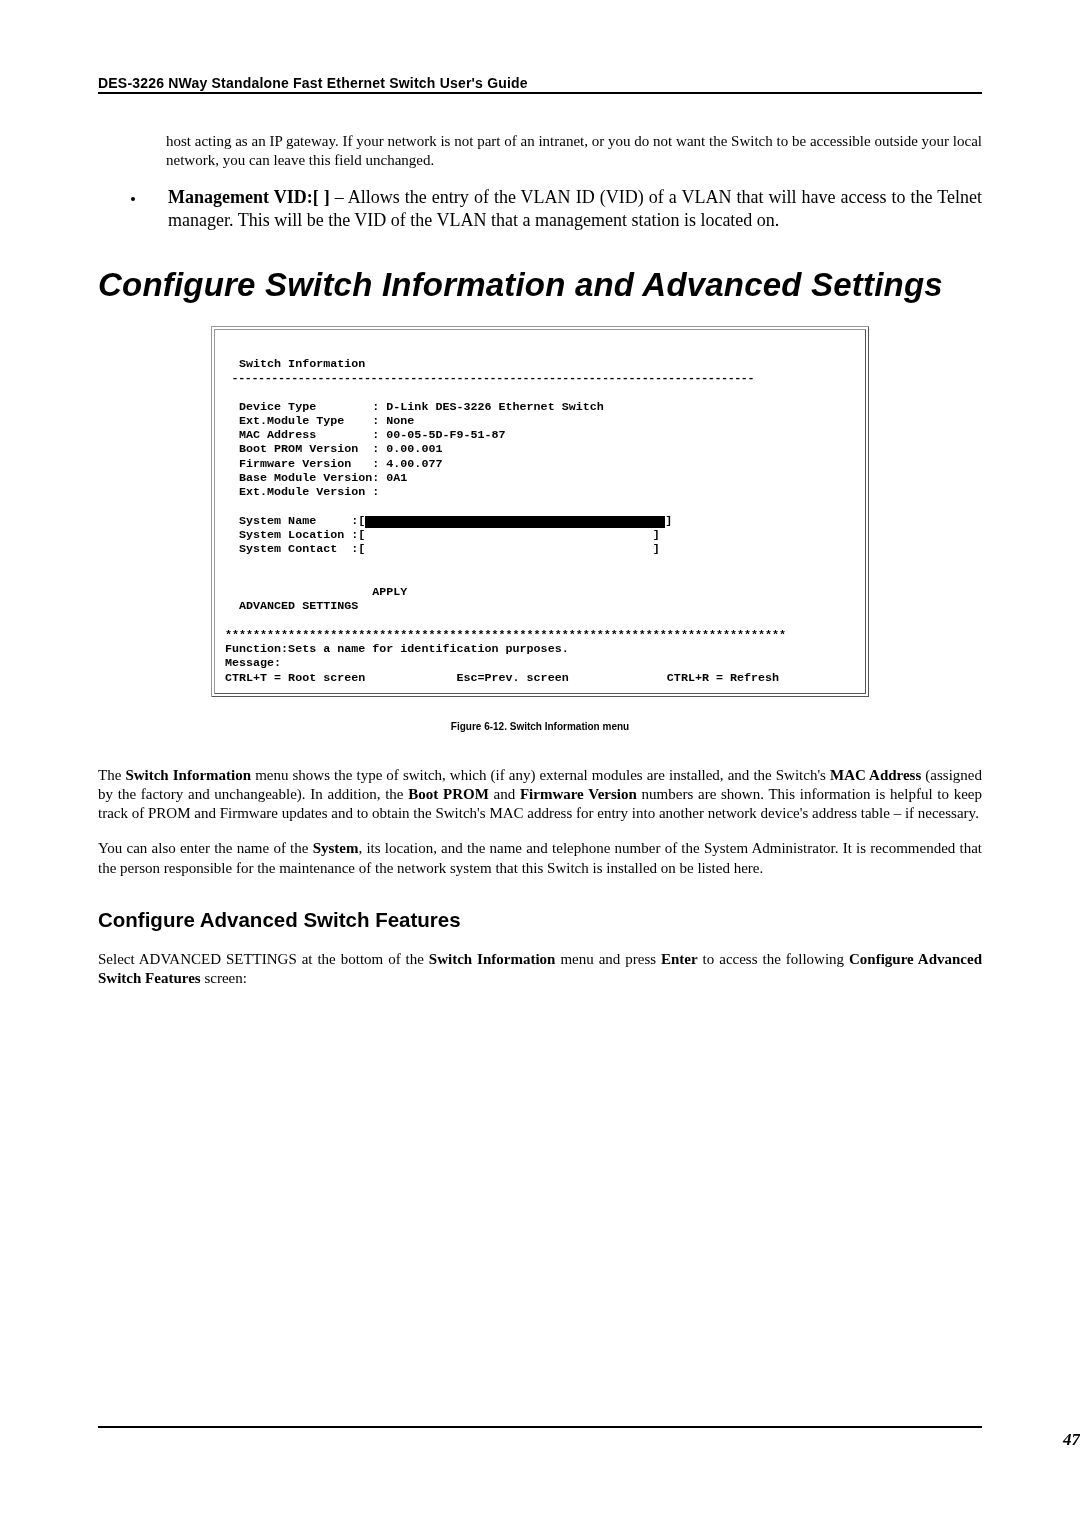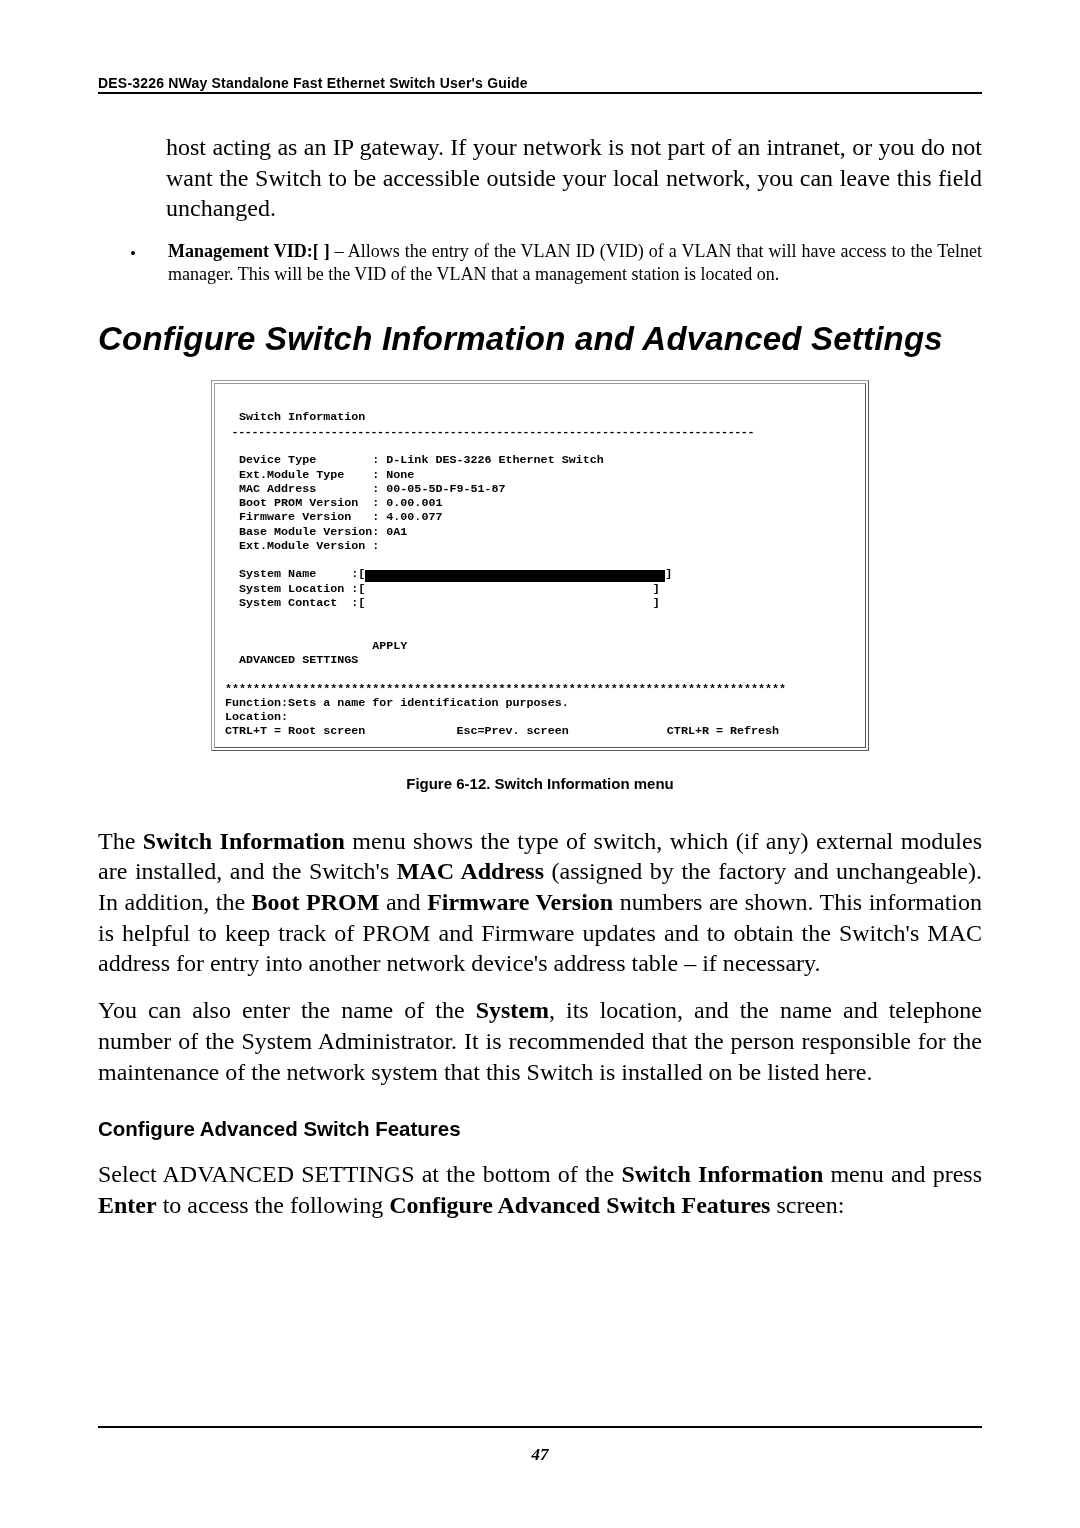--- a/index.html
+++ b/index.html
@@ -1,36 +1,36 @@
 <!DOCTYPE html>
 <html><head>
 <meta charset="utf-8">
 <style>
 @page { size: 1080px 1528px; margin: 0; }
 html, body { margin: 0; padding: 0; width: 1080px; height: 1528px; font-family: "Times New Roman", Times, serif; background: #fff; color: #000; }
 .page { padding: 74px 98px 0 98px; box-sizing: border-box; }
 .header-bar { border-bottom: 2px solid #000; margin-bottom: 38px; }
 .header-text { font-family: Arial, Helvetica, sans-serif; font-weight: bold; font-size: 14px; letter-spacing: 0.2px; }
-.para { font-size: 24px; line-height: 1.28; margin-bottom: 16px; text-align: justify; }
+.para { font-size: 15px; line-height: 1.28; margin-bottom: 16px; text-align: justify; }
 .indent { margin-left: 68px; }
 ul { margin: 0 0 20px 0; padding-left: 48px; }
 li { padding-left: 22px; text-align: justify; font-size: 18px; line-height: 1.28; margin-bottom: 12px; }
 li::marker { font-size: 14px; }
 h2.section { font-family: Arial, Helvetica, sans-serif; font-style: italic; font-weight: bold; font-size: 33px; margin: 34px 0 22px 0; letter-spacing: 0.2px; }
 h3.sub { font-family: Arial, Helvetica, sans-serif; font-weight: bold; font-size: 20.5px; margin: 30px 0 18px 0; }
 .fig-wrap { display: flex; justify-content: center; margin: 10px 0 6px 0; }
 
 .term-box { border: 4px double #999; border-right-color: #555; border-bottom-color: #555; width: 658px; background: #fff; font-family: "Courier New", monospace; font-size: 11.7px; line-height: 1.22; color: #000; font-weight: bold; padding: 12px 10px 8px 10px; box-sizing: border-box; white-space: pre; }
 .dashline { letter-spacing: -0.4px; }
 .term-cursor-line { display: flex; align-items: center; }
 .term-cursor { display: inline-block; width: 300px; height: 12px; background: #000; vertical-align: top; margin-top: 2px; }
-.figcap { text-align: center; font-family: Arial, Helvetica, sans-serif; font-weight: bold; font-size: 15px; margin: 24px 0 34px 0; }
+.figcap { text-align: center; font-family: Arial, Helvetica, sans-serif; font-weight: bold; font-size: 10px; margin: 24px 0 34px 0; }
 .pgnum-wrap { position: absolute; left: 0; right: 0; top: 1426px; }
 .pgnum-rule { position: absolute; left: 98px; right: 98px; top: 0; border-top: 2.5px solid #000; }
-.pgnum { position: absolute; width: 100%; text-align: center; top: 19px; font-style: italic; font-weight: bold; font-size: 17px; font-family: "Times New Roman", serif; }
+.pgnum { position: absolute; width: 100%; text-align: right; top: 4px; font-style: italic; font-weight: bold; font-size: 17px; font-family: "Times New Roman", serif; }
 </style>
 </head>
 <body>
 
 <div class="page">
   <div class="header-bar">
     <span class="header-text">DES-3226 NWay Standalone Fast Ethernet Switch User's Guide</span>
   </div>
 
   <div class="para indent">host acting as an IP gateway. If your network is not part of an intranet, or you do not want the Switch to be accessible outside your local network, you can leave this field unchanged.</div>
@@ -59,21 +59,21 @@
 
 <span class="term-cursor-line"><span>  System Name     :[</span><span class="term-cursor"></span><span>]</span></span><span>  System Location :[                                         ]</span>
 <span>  System Contact  :[                                         ]</span>
 
 
 <span>                     APPLY</span>
 <span>  ADVANCED SETTINGS</span>
 
 <span>********************************************************************************</span>
 <span>Function:Sets a name for identification purposes.</span>
-<span>Location:</span>
+<span>Message:</span>
 <span>CTRL+T = Root screen             Esc=Prev. screen              CTRL+R = Refresh</span></div>
   </div>
 
   <div class="figcap">Figure 6-12.  Switch Information menu</div>
 
   <div class="para">
     <span>The </span><b>Switch Information</b><span> menu shows the type of switch, which (if any) external modules are installed, and the Switch's </span><b>MAC Address</b><span> (assigned by the factory and unchangeable). In addition, the </span><b>Boot PROM</b><span> and </span><b>Firmware Version</b><span> numbers are shown. This information is helpful to keep track of PROM and Firmware updates and to obtain the Switch's MAC address for entry into another network device's address table – if necessary.</span>
   </div>
 
   <div class="para">

